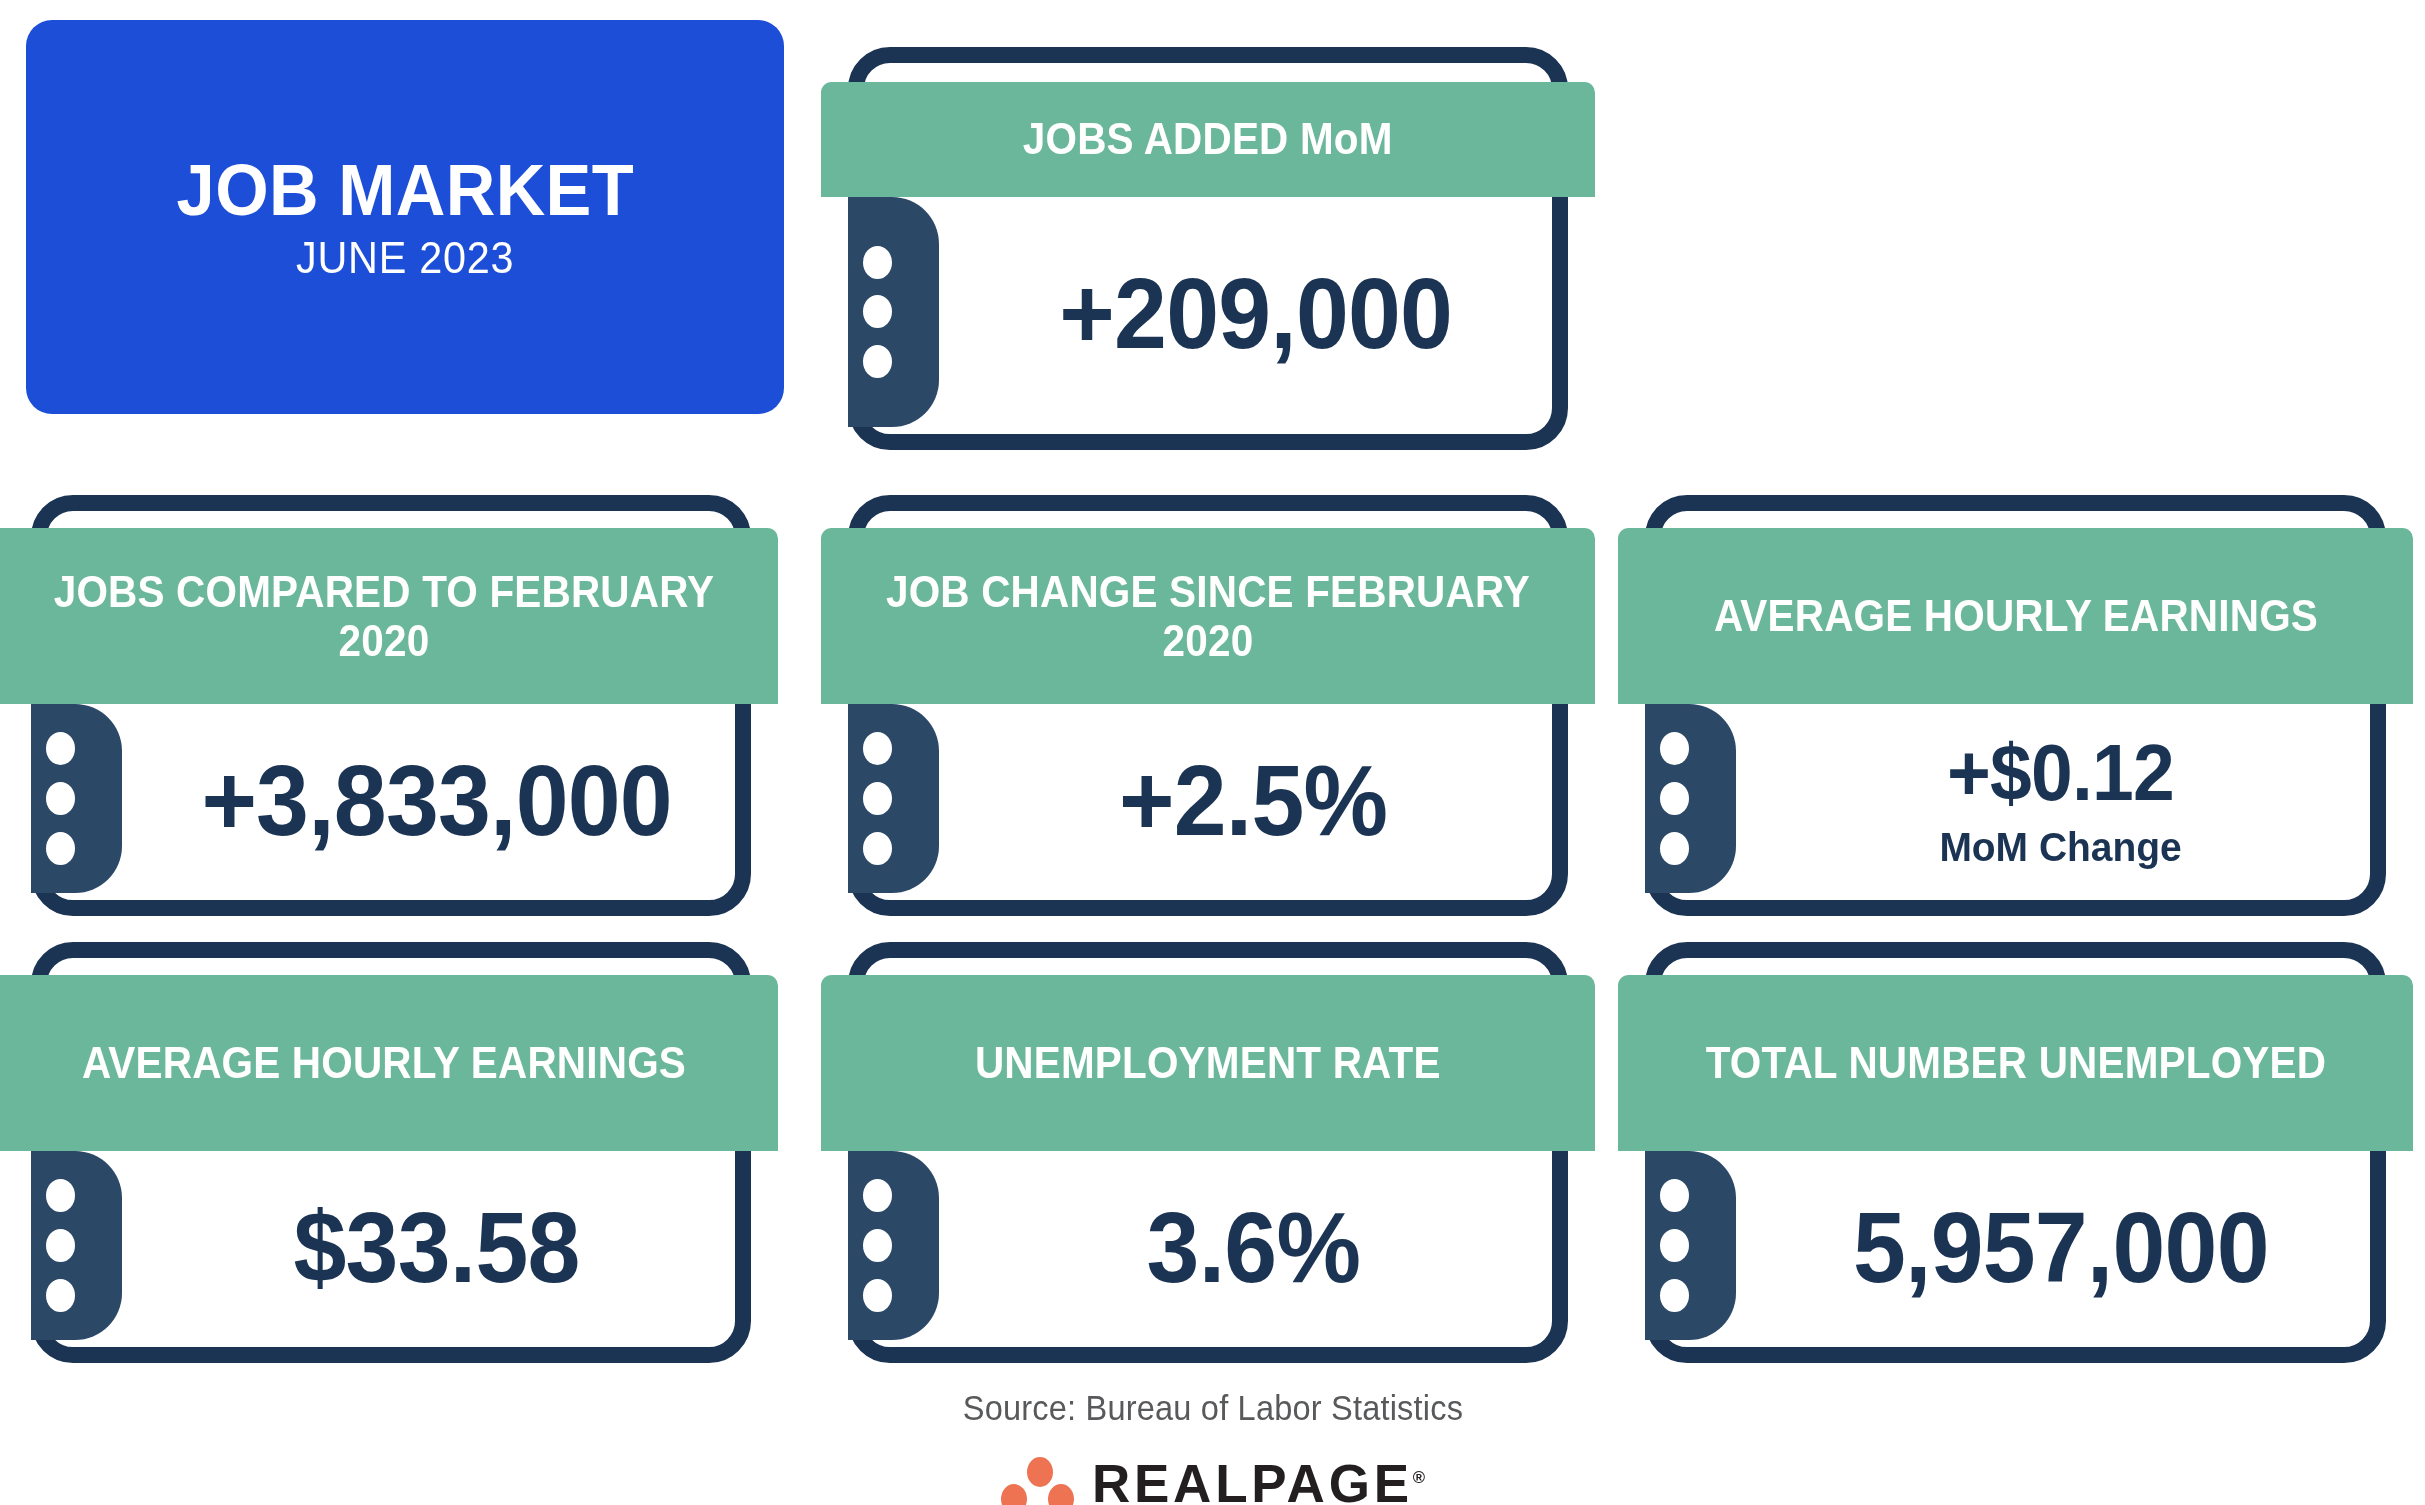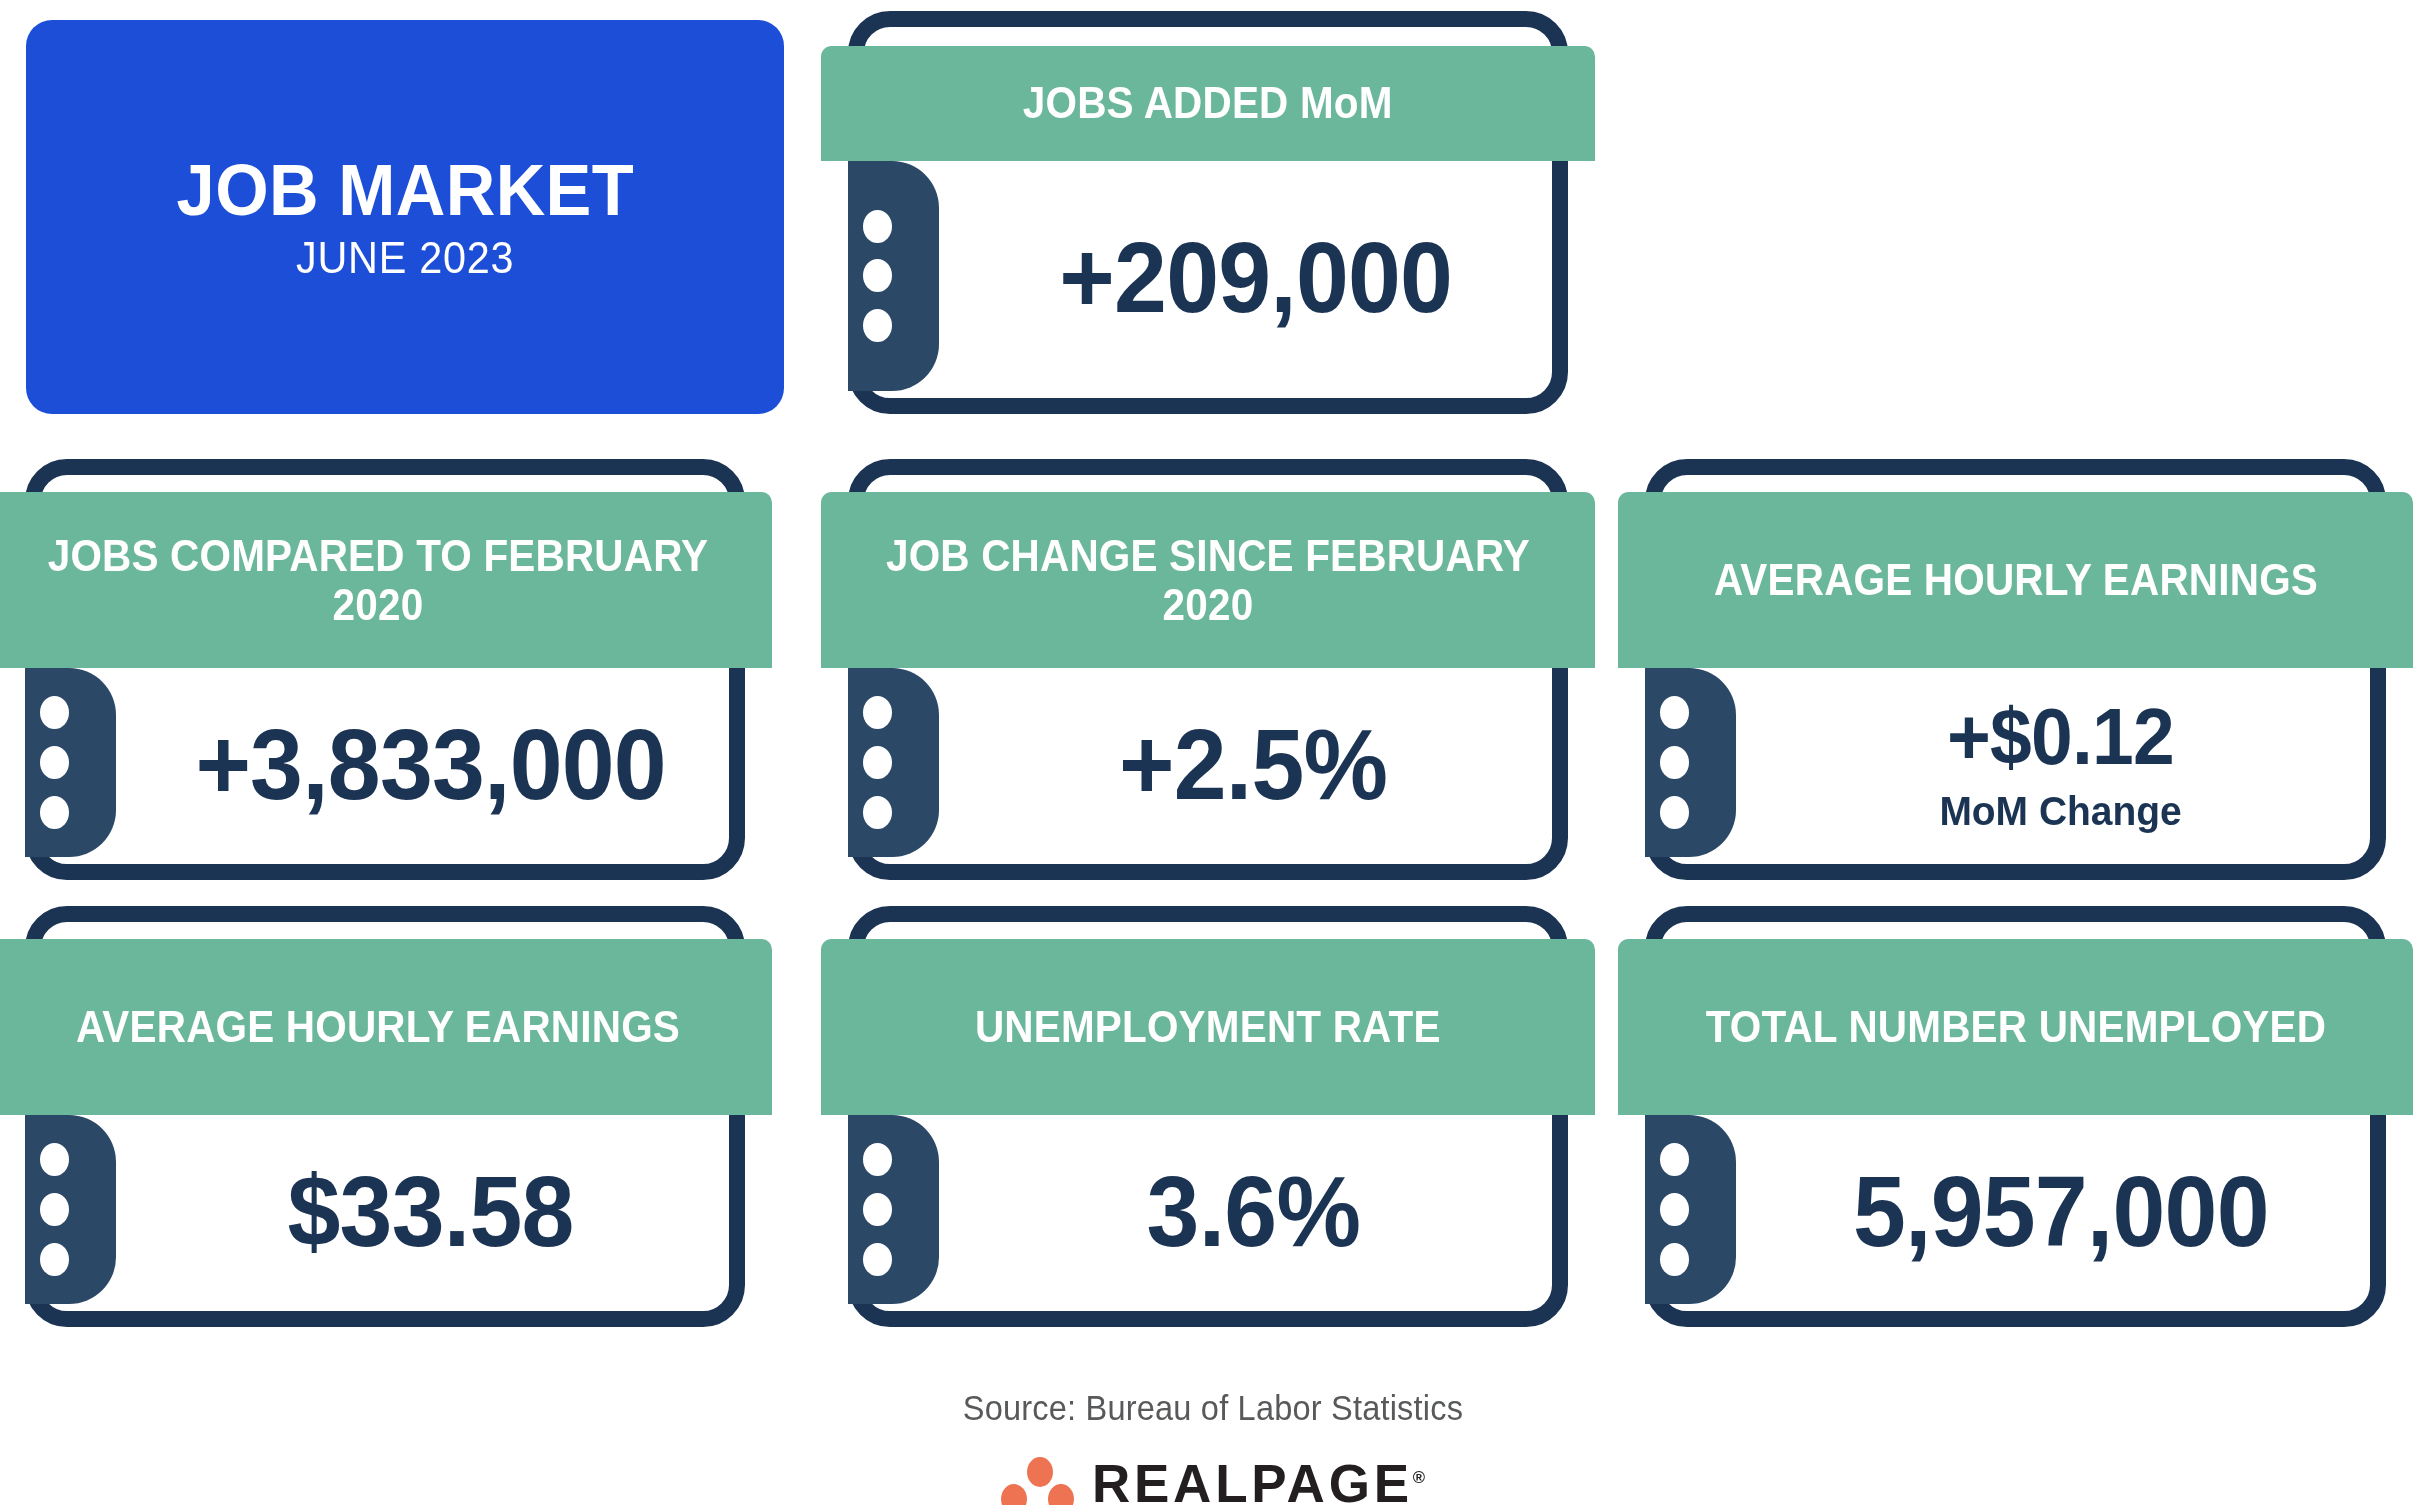--- a/index.html
+++ b/index.html
@@ -54,20 +54,21 @@
     line-height: 1;
     margin-top: 10.6px;
     letter-spacing: 0.8px;
     transform: scaleX(0.94);
     white-space: nowrap;
   }
 
   
   .stat-card {
     position: absolute;
+    margin-top: 36px;
   }
   
   .card-frame {
     position: absolute;
     left: 0; top: 0;
     width: 100%;
     height: 100%;
     box-sizing: border-box;
     border: 16.7px solid #1C3453;
     border-radius: 42px;
@@ -144,21 +145,21 @@
     transform: scaleX(0.95);
     white-space: nowrap;
   }
 
   
   
   .r1 { top: 10.6px;   height: 403px; }
   .r2 { top: 459px;  height: 421px; }
   .r3 { top: 906px; height: 421px; }
 
-  .c1 { left: 25px;  width: 720px; }
+  .c1 { left: 31px;  width: 720px; }
   .c2 { left: 848px; width: 720px; }
   .c3 { left: 1645px; width: 741px; }
 
   
   .r1 .card-head { left: -27px; right: -27px; top: 35px;  height: 115px; width: auto;
                    border-radius: 10.6px 10.6px 0 0; }
   .r2 .card-head, .r3 .card-head {
                    left: -27px; right: -27px; top: 33px;  height: 176px; width: auto;
                    border-radius: 10.6px 10.6px 0 0; }
 

